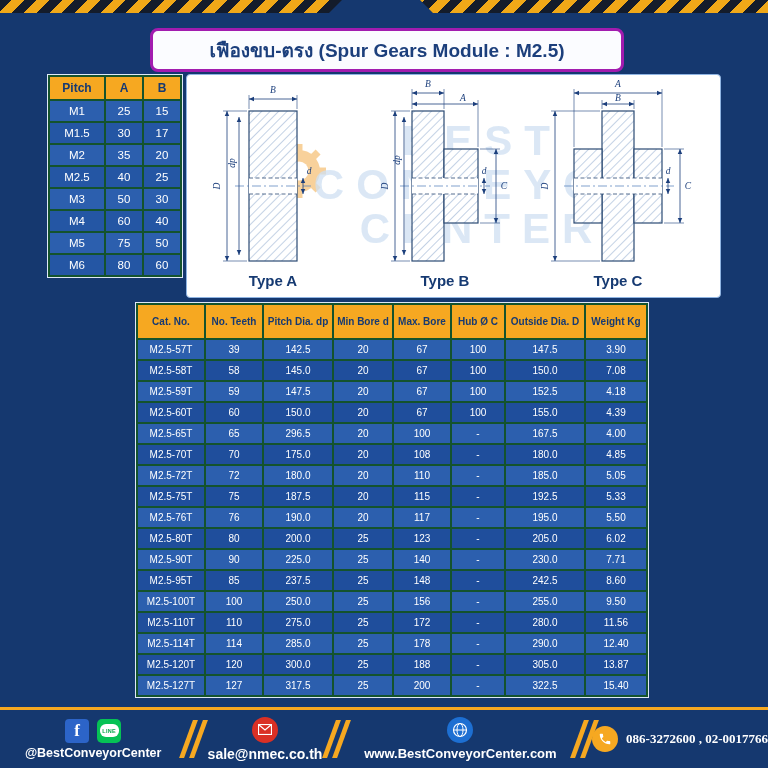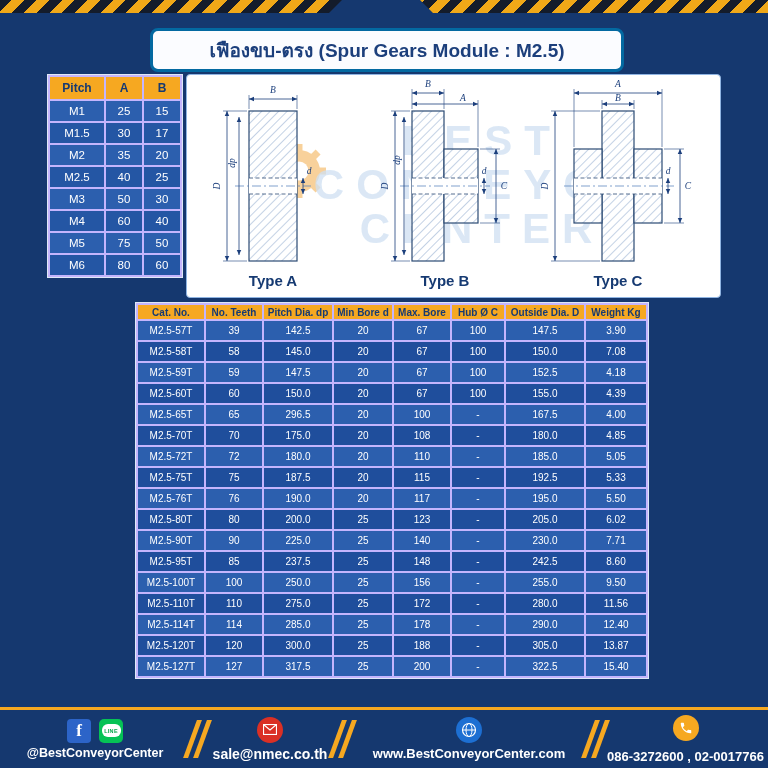--- a/index.html
+++ b/index.html
@@ -8,40 +8,40 @@
     background:#15386f;
     font-family:"Liberation Sans", sans-serif;
   }
   
   .hazard{position:absolute;top:0;height:13px;
     background:repeating-linear-gradient(-45deg,#f0a818 0 9px,#141c2b 9px 18px);}
   .hazard.left{left:0;width:342px;clip-path:polygon(0 0,100% 0,calc(100% - 13px) 100%,0 100%);}
   .hazard.right{right:0;width:348px;clip-path:polygon(0 0,100% 0,100% 100%,13px 100%);}
   
   .title-bar{position:absolute;left:150px;top:28px;width:468px;height:38px;
-    background:#fbfcff;border:3px solid #0369a1;border-radius:8px;
+    background:#fbfcff;border:3px solid #a21caf;border-radius:8px;
     display:flex;align-items:center;justify-content:center;
     font-weight:bold;font-size:19px;color:#1c3f7c;white-space:nowrap;}
   
-  table{border-collapse:separate;border-spacing:2px;background:#c4b5fd;}
+  table{border-collapse:separate;border-spacing:2px;background:#14532d;}
   .tframe{position:absolute;border:1px solid #dfe8f7;display:inline-block;}
   th,td{text-align:center;vertical-align:middle;padding:0 1px;}
   th{background:#f6a821;color:#163a72;font-weight:bold;}
   
   .pframe{left:47px;top:74px;}
   .ptable th{font-size:12px;height:22px;}
   .ptable td{color:#ffffff;font-size:11.5px;height:20px;}
   .ptable th:nth-child(1){width:52px}
   .ptable th:nth-child(2){width:34px}
   .ptable th:nth-child(3){width:34px}
   .ptable tbody tr:nth-child(odd) td{background:#2c5fae;}
   .ptable tbody tr:nth-child(even) td{background:#2456a4;}
   
   .mframe{left:135px;top:302px;}
-  .mtable th{font-size:10px;height:14px;}
+  .mtable th{font-size:10px;height:33px;}
   .mtable td{color:#ffffff;font-size:10px;height:19px;}
   .mtable th:nth-child(1){width:64px}
   .mtable th:nth-child(2){width:54px}
   .mtable th:nth-child(3){width:66px}
   .mtable th:nth-child(4){width:56px}
   .mtable th:nth-child(5){width:54px}
   .mtable th:nth-child(6){width:50px}
   .mtable th:nth-child(7){width:76px}
   .mtable th:nth-child(8){width:58px}
   .mtable tbody tr:nth-child(odd) td{background:#2c5fae;}
@@ -76,21 +76,21 @@
   .icon-line{width:24px;height:24px;border-radius:5px;background:#06c255;
     display:flex;align-items:center;justify-content:center;}
   .line-bubble{width:19px;height:13px;background:#ffffff;border-radius:6px;
     display:flex;align-items:center;justify-content:center;
     color:#06a64a;font-size:5.5px;font-weight:bold;letter-spacing:0.3px;}
   .circle-icon{width:26px;height:26px;border-radius:50%;
     display:flex;align-items:center;justify-content:center;}
   .ci-mail{background:#da3025;}
   .ci-globe{background:#1d6fd2;}
   .ci-phone{background:#f6a821;}
-  .phone-sec{flex-direction:column;gap:8px;}
+  .phone-sec{flex-direction:row;gap:8px;font-family:Liberation Serif, serif;}
 </style>
 </head>
 <body>
 
 <div class="hazard left"></div>
 <div class="hazard right"></div>
 
 <div class="title-bar">เฟืองขบ-ตรง (Spur Gears Module : M2.5)</div>
 
 <div class="tframe pframe">

